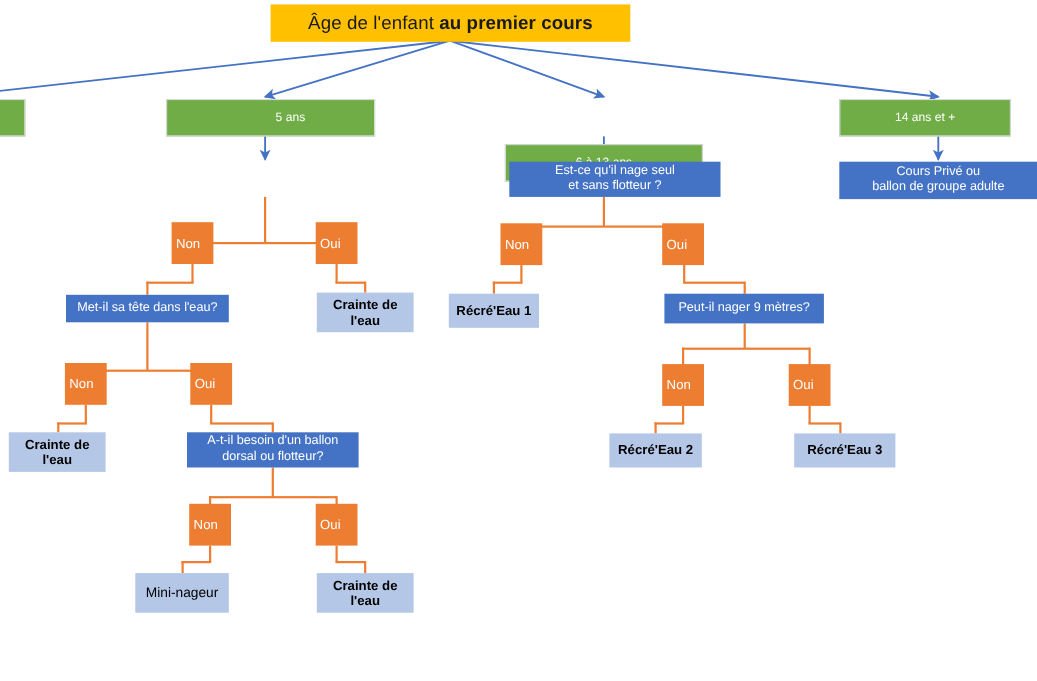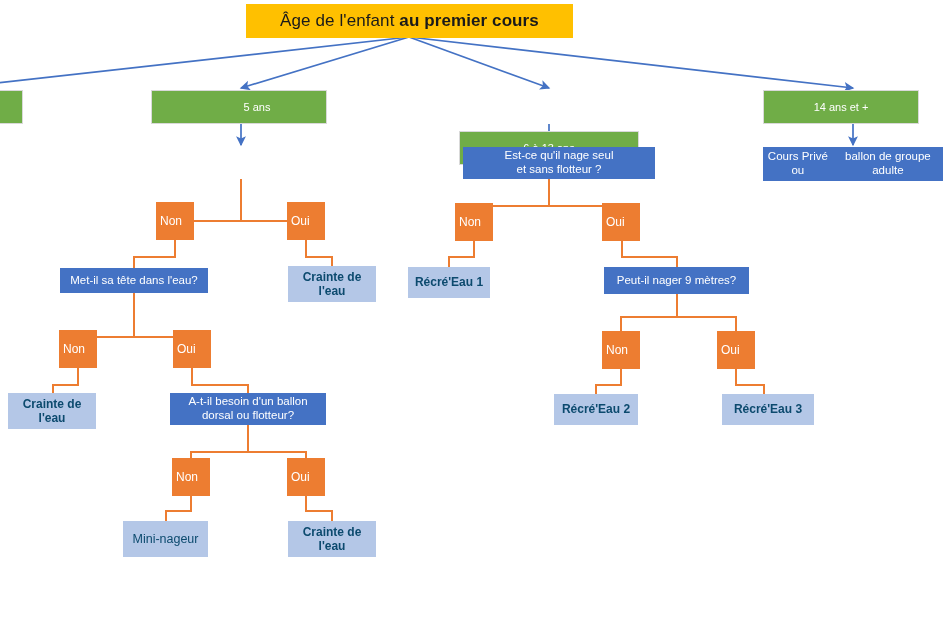--- a/index.html
+++ b/index.html
@@ -55,21 +55,21 @@
   .n-orange {
     background: #ED7D31;
     color: #ffffff;
     font-size: 12px;
     justify-content: flex-start;
     padding-left: 4px;
   }
   
   .n-light {
     background: #B4C7E7;
-    color: #0c4a6e;
+    color: #000000;
     font-size: 12px;
     font-weight: bold;
   }
   .n-light.reg { font-weight: normal; font-size: 12.5px; }
 
   
   .conn {
     position: absolute;
     background: #ED7D31;
     z-index: 1;
@@ -111,21 +111,21 @@
   </svg>
 
   <div class="node n-title" style="left:246px; top:4px; width:327px; height:34px;">
     <span><span>Âge de l'enfant </span><b>au premier cours</b></span>
   </div>
 
   <div class="node n-green" style="left:-60px; top:90px; width:83px; height:34px;">
     <span></span>
   </div>
 
-  <div class="node n-green" style="left:151px; top:90px; width:176px; height:34px;padding-left:36px;">
+  <div class="node n-green" style="left:151px; top:90px; width:190px; height:34px;padding-left:36px;">
     <span>5 ans</span>
   </div>
 
   <div class="node n-green" style="left:459px; top:90px; width:180px; height:34px;margin-top:41px;">
     <span>6 à 13 ans</span>
   </div>
 
   <div class="node n-green" style="left:763px; top:90px; width:156px; height:34px;">
     <span>14 ans et +</span>
   </div>
@@ -271,18 +271,18 @@
   </div>
 
   <div class="conn v" style="left:735px; top:369px; width:1.6px; height:16px;"></div>
   <div class="conn h" style="left:735px; top:384px; width:29px; height:1.6px;"></div>
   <div class="conn v" style="left:763px; top:384px; width:1.6px; height:10px;"></div>
 
   <div class="node n-light" style="left:722px; top:394px; width:92px; height:31px;">
     <span>Récré'Eau 3</span>
   </div>
 
-  <div class="node n-blue" style="left:763px; top:147px; width:180px; height:34px; flex-direction:row;">
+  <div class="node n-blue" style="left:763px; top:147px; width:180px; height:34px; flex-direction:column;">
     <span>Cours Privé ou</span>
     <span>ballon de groupe adulte</span>
   </div>
 
 </div>
 
 </body></html>

